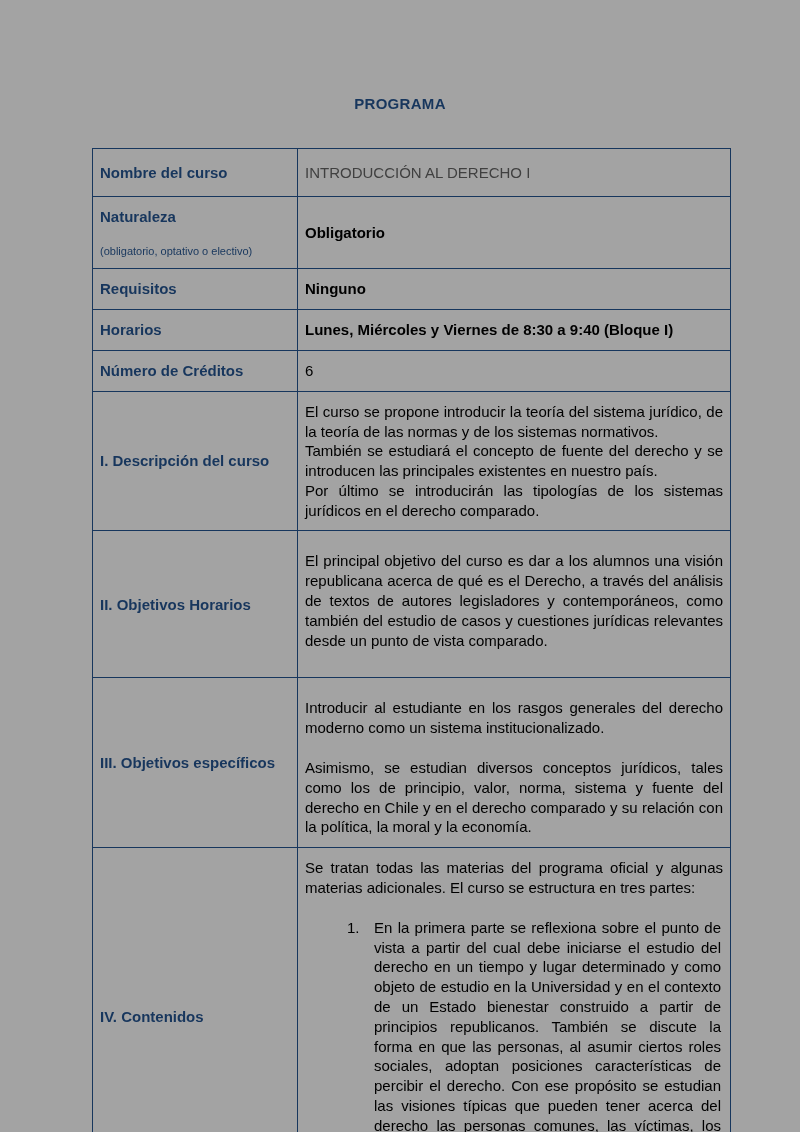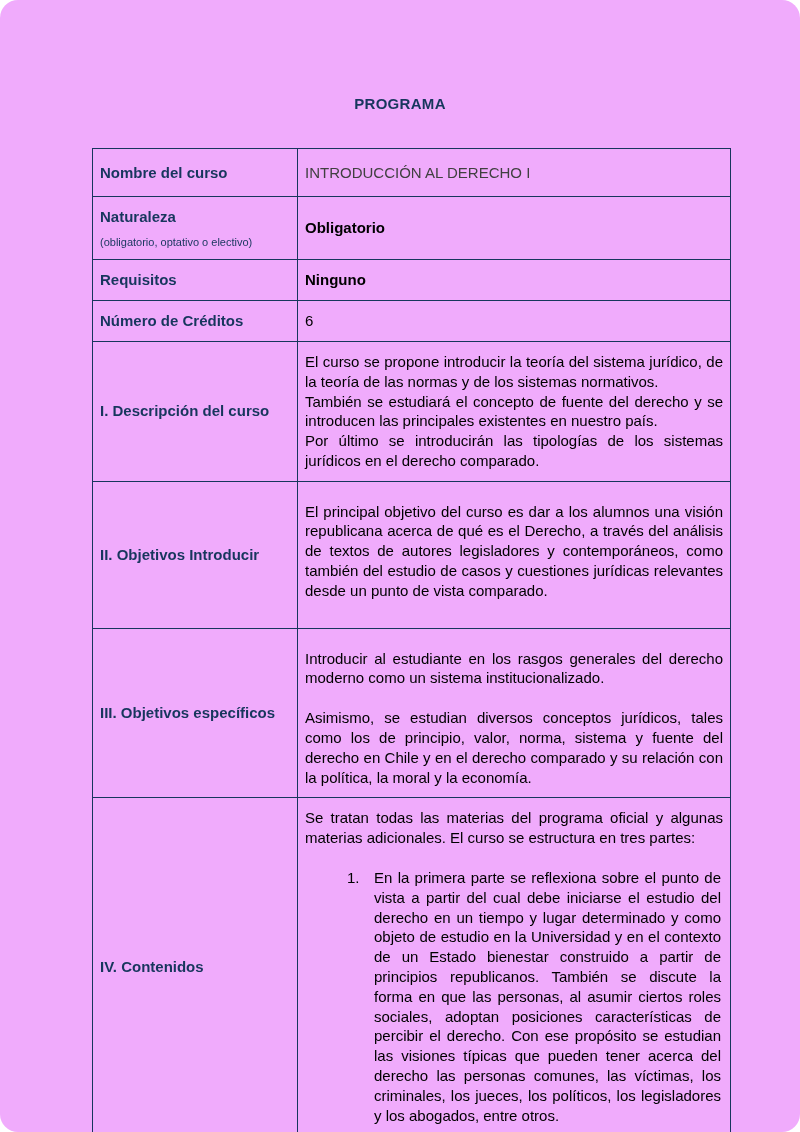--- a/index.html
+++ b/index.html
@@ -1,25 +1,24 @@
 <!DOCTYPE html>
 <html><head>
 <meta charset="utf-8">
 <style>
   * { margin: 0; padding: 0; box-sizing: border-box; }
   html, body { background: #ffffff; }
   .page {
     width: 800px;
     height: 1132px;
-    background: #f0abfc;
+    background: #a3a3a3;
     position: relative;
     font-family: "Liberation Sans", sans-serif;
     color: #000000;
     overflow: hidden;
-    border-radius: 18px;
   }
   .doc-title {
     position: absolute;
     top: 95px;
     left: 0;
     width: 100%;
     text-align: center;
     font-size: 15px;
     font-weight: bold;
     color: #17365D;
@@ -43,21 +42,21 @@
   td.label {
     color: #17365D;
     font-weight: bold;
   }
   td.value-top { vertical-align: top; margin-left: 45px; }
   .sublabel {
     display: block;
     font-size: 11px;
     font-weight: normal;
     color: #17365D;
-    margin-top: 8px;
+    margin-top: 17px;
   }
   .bold-val { font-weight: bold; }
   .gray-val { color: #404040; }
   .cell-text p {
     text-align: justify;
     margin: 0;
   }
   .pad-top { padding-top: 20px !important; }
   .gap-above { margin-top: 20px !important; }
   
@@ -114,37 +113,41 @@
         <span class="sublabel">(obligatorio, optativo o electivo)</span>
       </td>
       <td class="bold-val">Obligatorio</td>
     </tr>
 
     <tr class="r-requisitos">
       <td class="label">Requisitos</td>
       <td class="bold-val">Ninguno</td>
     </tr>
 
+    <tr class="r-horarios">
+      <td class="label">Horarios</td>
+      <td class="bold-val">Lunes, Miércoles y Viernes de 8:30 a 9:40 (Bloque I)</td>
+    </tr>
 
     <tr class="r-creditos">
       <td class="label">Número de Créditos</td>
       <td>6</td>
     </tr>
 
     <tr class="r-descripcion">
       <td class="label">I. Descripción del curso</td>
       <td class="cell-text">
         <p>El curso se propone introducir la teoría del sistema jurídico, de la teoría de las normas y de los sistemas normativos.</p>
         <p>También se estudiará el concepto de fuente del derecho y se introducen las principales existentes en nuestro país.</p>
         <p>Por último se introducirán las tipologías de los sistemas jurídicos en el derecho comparado.</p>
       </td>
     </tr>
 
     <tr class="r-generales">
-      <td class="label">II. Objetivos Introducir</td>
+      <td class="label">II. Objetivos Horarios</td>
       <td class="cell-text pad-top">
         <p>El principal objetivo del curso es dar a los alumnos una visión republicana acerca de qué es el Derecho, a través del análisis de textos de autores legisladores y contemporáneos, como también del estudio de casos y cuestiones jurídicas relevantes desde un punto de vista comparado.</p>
       </td>
     </tr>
 
     <tr class="r-especificos">
       <td class="label">III. Objetivos específicos</td>
       <td class="cell-text pad-top">
         <p>Introducir al estudiante en los rasgos generales del derecho moderno como un sistema institucionalizado.</p>
         <p class="gap-above">Asimismo, se estudian diversos conceptos jurídicos, tales como los de principio, valor, norma, sistema y fuente del derecho en Chile y en el derecho comparado y su relación con la política, la moral y la economía.</p>

